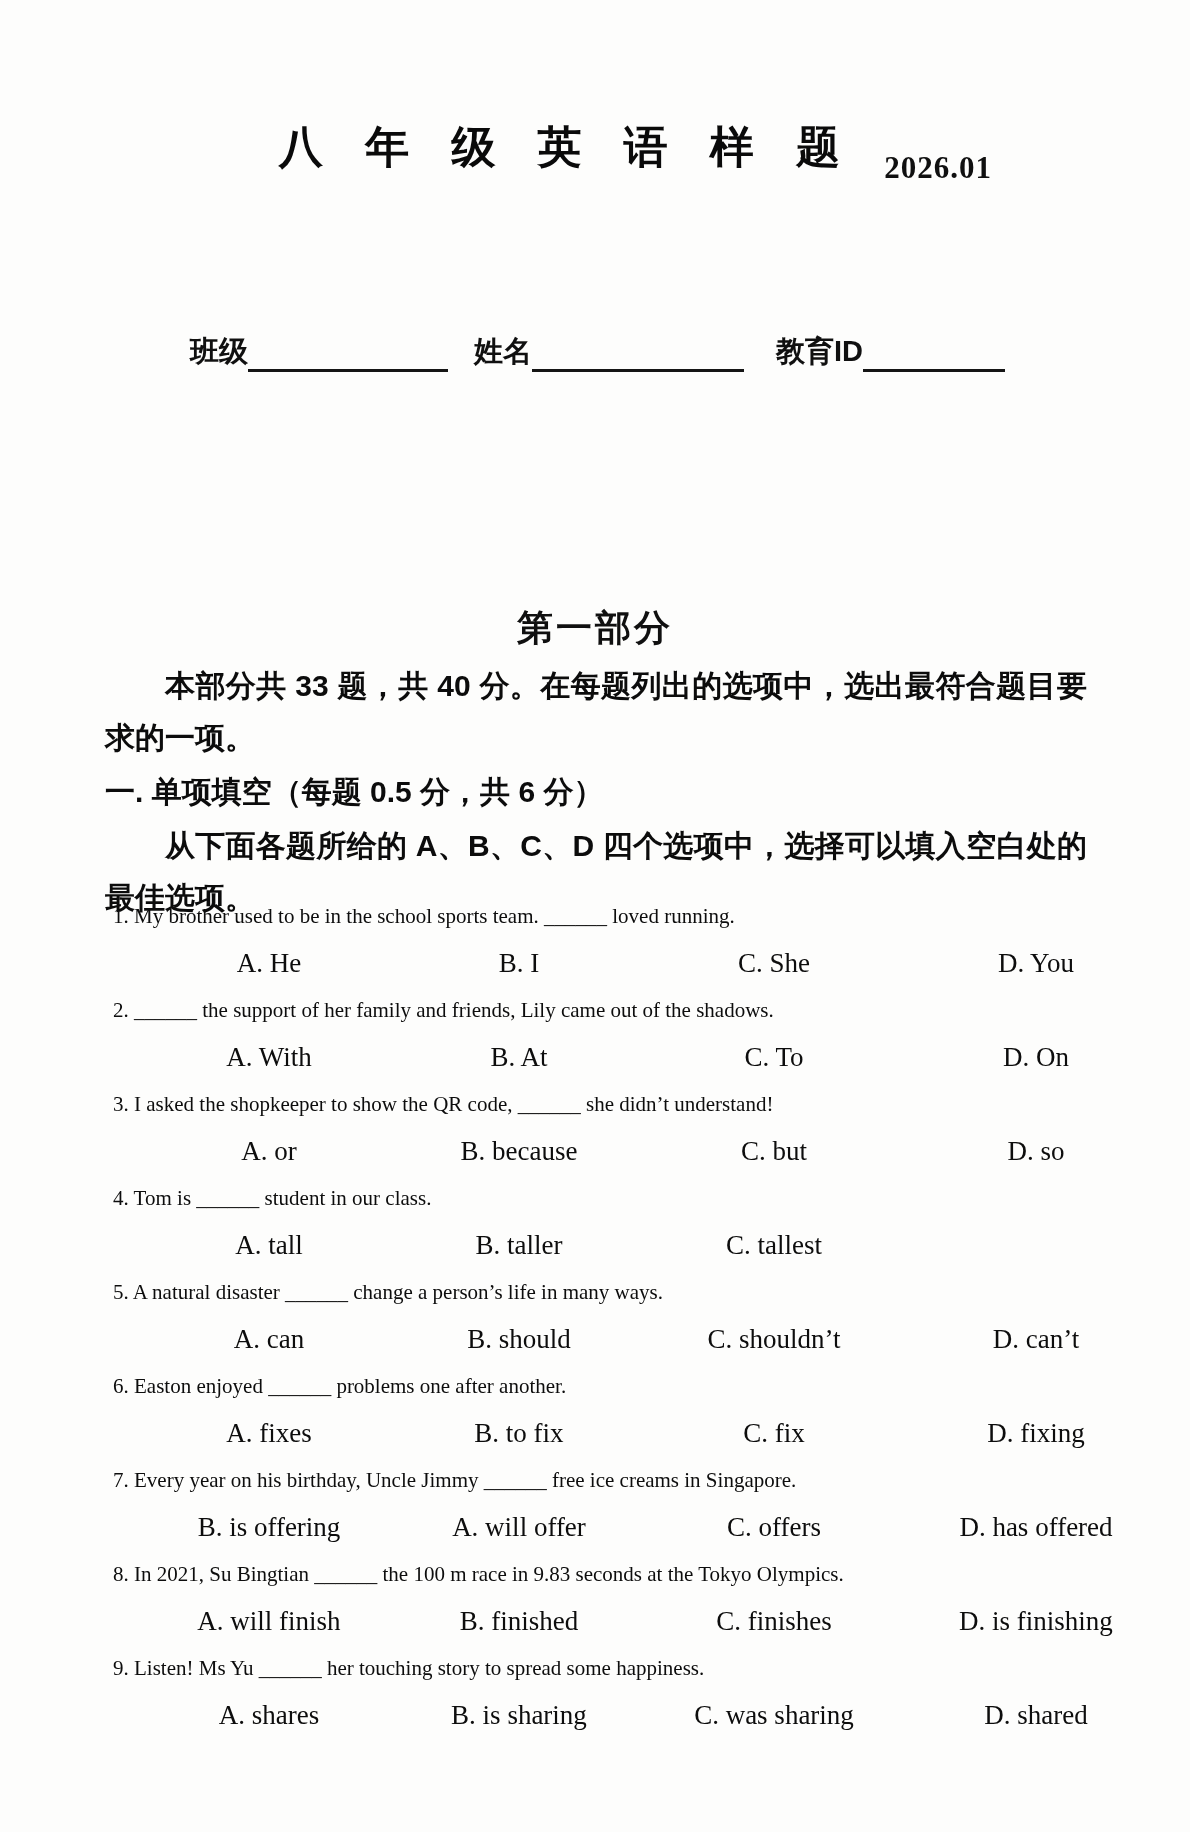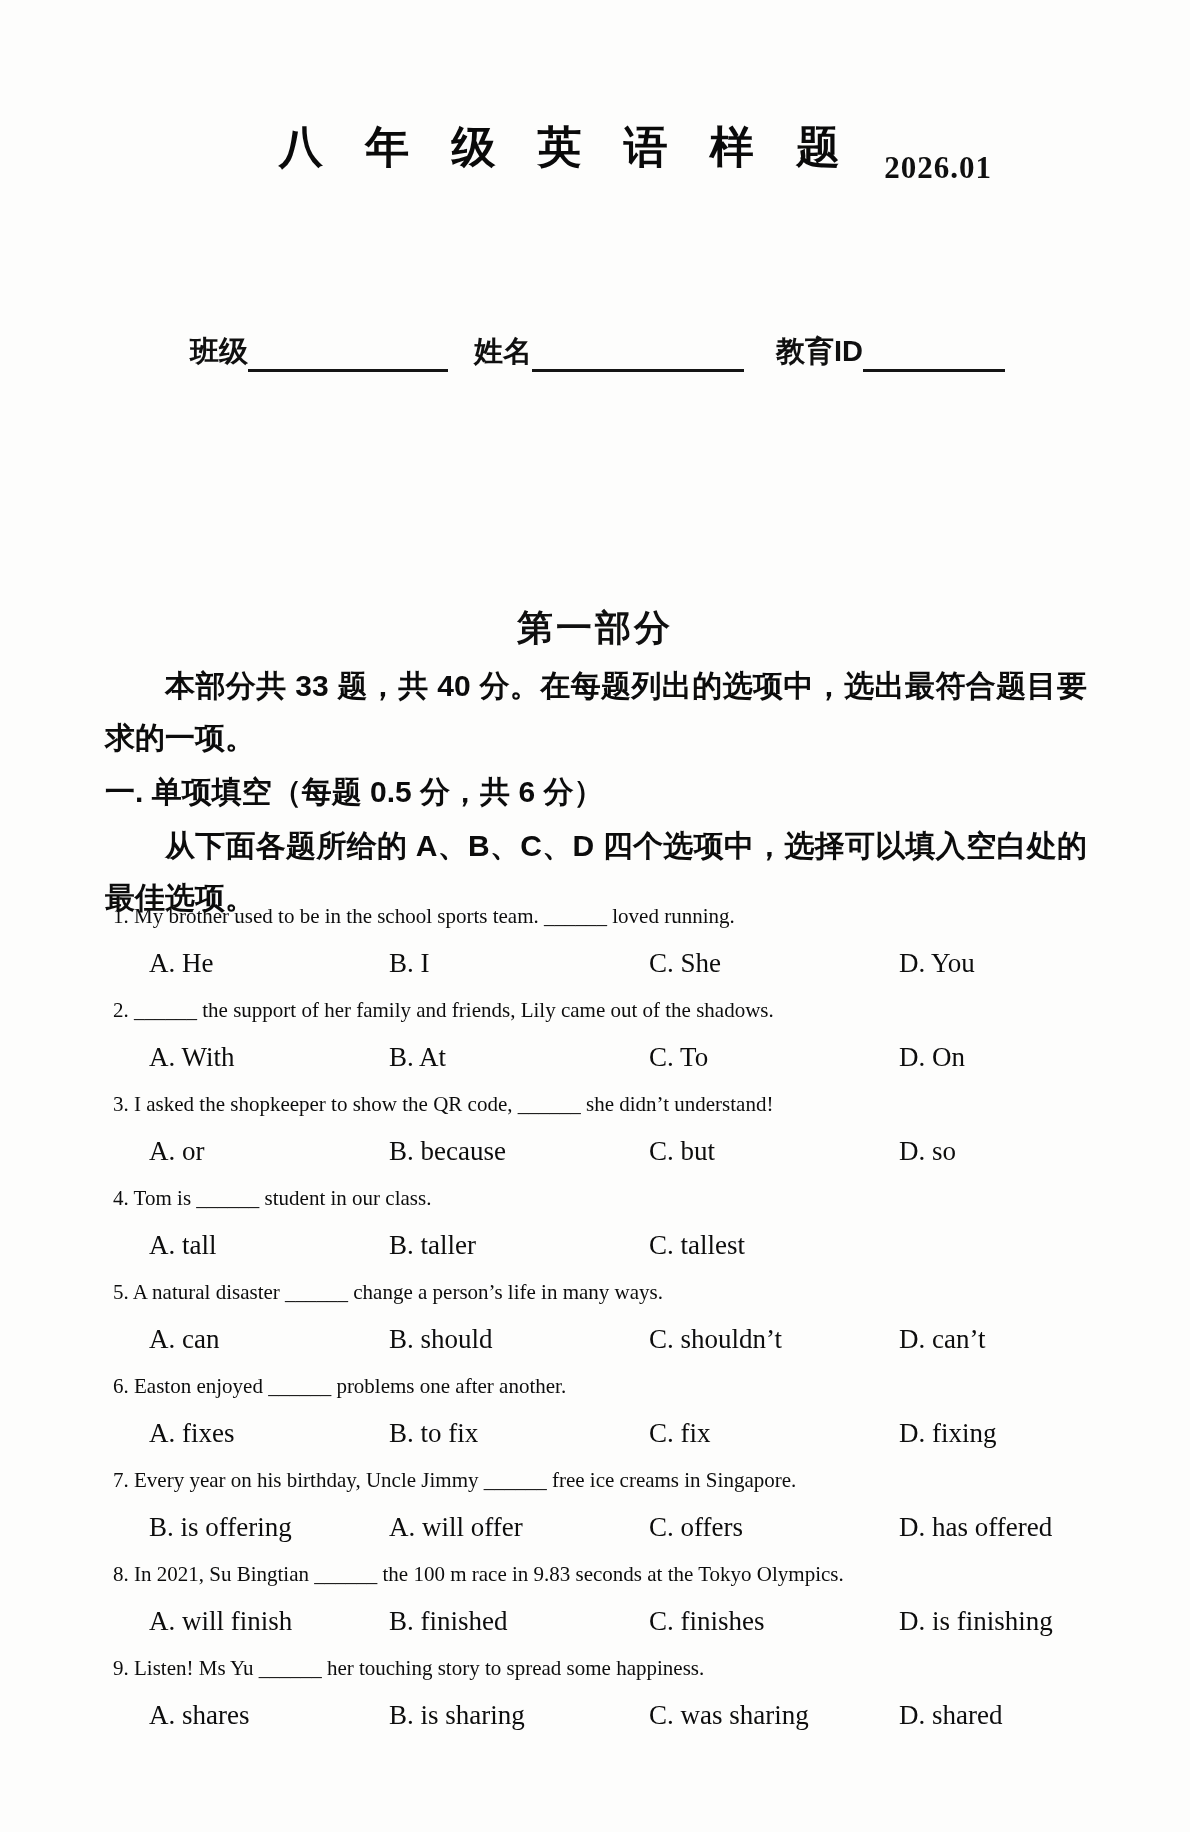--- a/index.html
+++ b/index.html
@@ -115,20 +115,21 @@
   }
   .opts {
     display: grid;
     grid-template-columns: 240px 260px 250px auto;
     padding-left: 36px;
     font-family: "Liberation Serif", serif;
     font-size: 27px;
     line-height: 47px;
     white-space: nowrap;
     color: #0d0d0d;
+    text-align: center;
   }
 </style>
 </head>
 <body>
 
 <div class="title-row">
   <div class="doc-title">八 年 级 英 语 样 题</div>
   <div class="doc-date">2026.01</div>
 </div>
 

